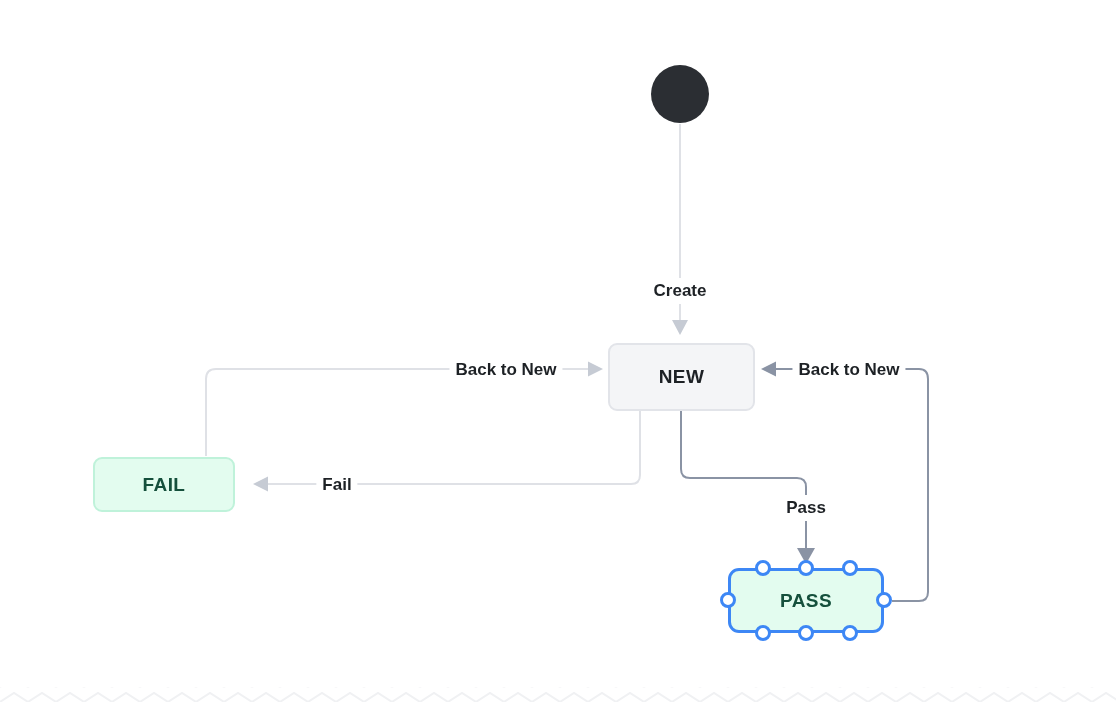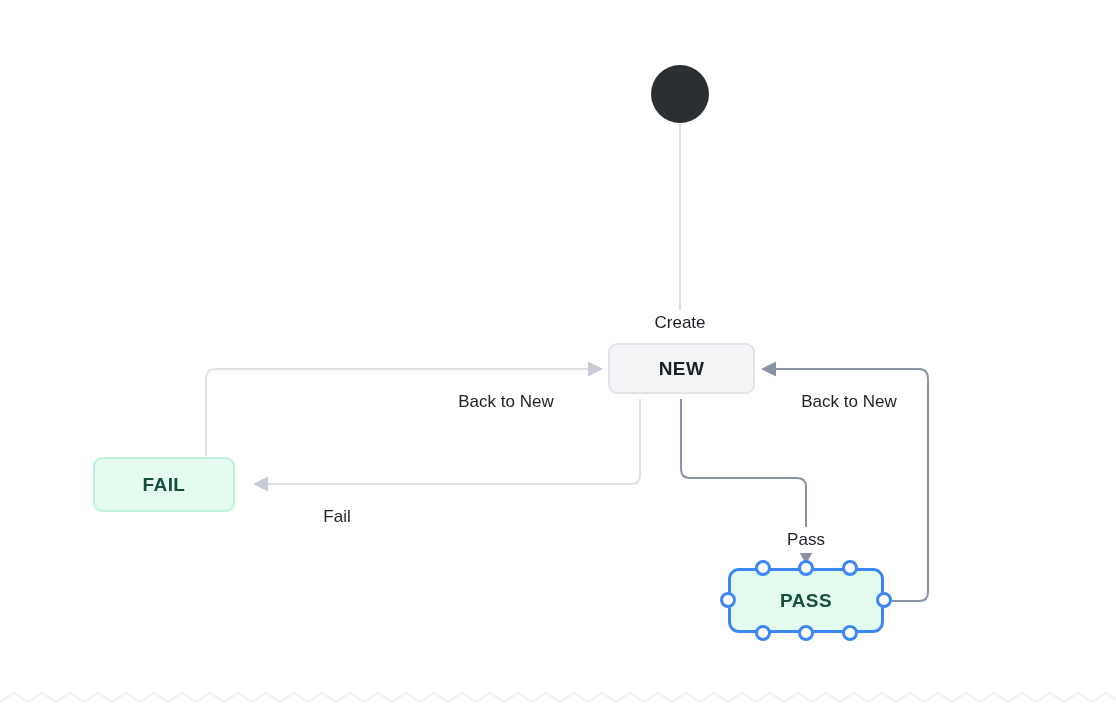--- a/index.html
+++ b/index.html
@@ -40,21 +40,21 @@
     border-radius:50%;
     background:var(--start-node);
   }
   .node{
     position:absolute;z-index:3;
     display:flex;align-items:center;justify-content:center;
     border-radius:9px;
     font-weight:bold;font-size:19px;letter-spacing:0.4px;
   }
   .node-new{
-    left:608px;top:343px;width:147px;height:51px;
+    left:608px;top:343px;width:147px;height:68px;
     background:var(--new-bg);
     border:2px solid var(--new-border);
     color:var(--new-text);
   }
   .node-fail{
     left:93px;top:457px;width:142px;height:55px;
     background:var(--green-bg);
     border:2px solid var(--green-border);
     color:var(--green-text);
   }
@@ -70,24 +70,23 @@
     width:16px;height:16px;border-radius:50%;
     background:#ffffff;
     border:3px solid var(--selection);
     transform:translate(-50%,-50%);
   }
   .edge-label{
     position:absolute;z-index:2;
     transform:translate(-50%,-50%);
     background:var(--canvas-bg);
     color:var(--label-text);
-    font-weight:normal;font-size:17px;
+    font-weight:bold;font-size:17px;
     padding:3px 6px;
     white-space:nowrap;
-    margin-top:32px;
   }
 </style>
 </head>
 <body>
 
 <div class="canvas">
 
   <svg class="wires" width="1116" height="708" viewBox="0 0 1116 708">
     <defs>
       <pattern id="zig" width="28" height="15" patternUnits="userSpaceOnUse">

